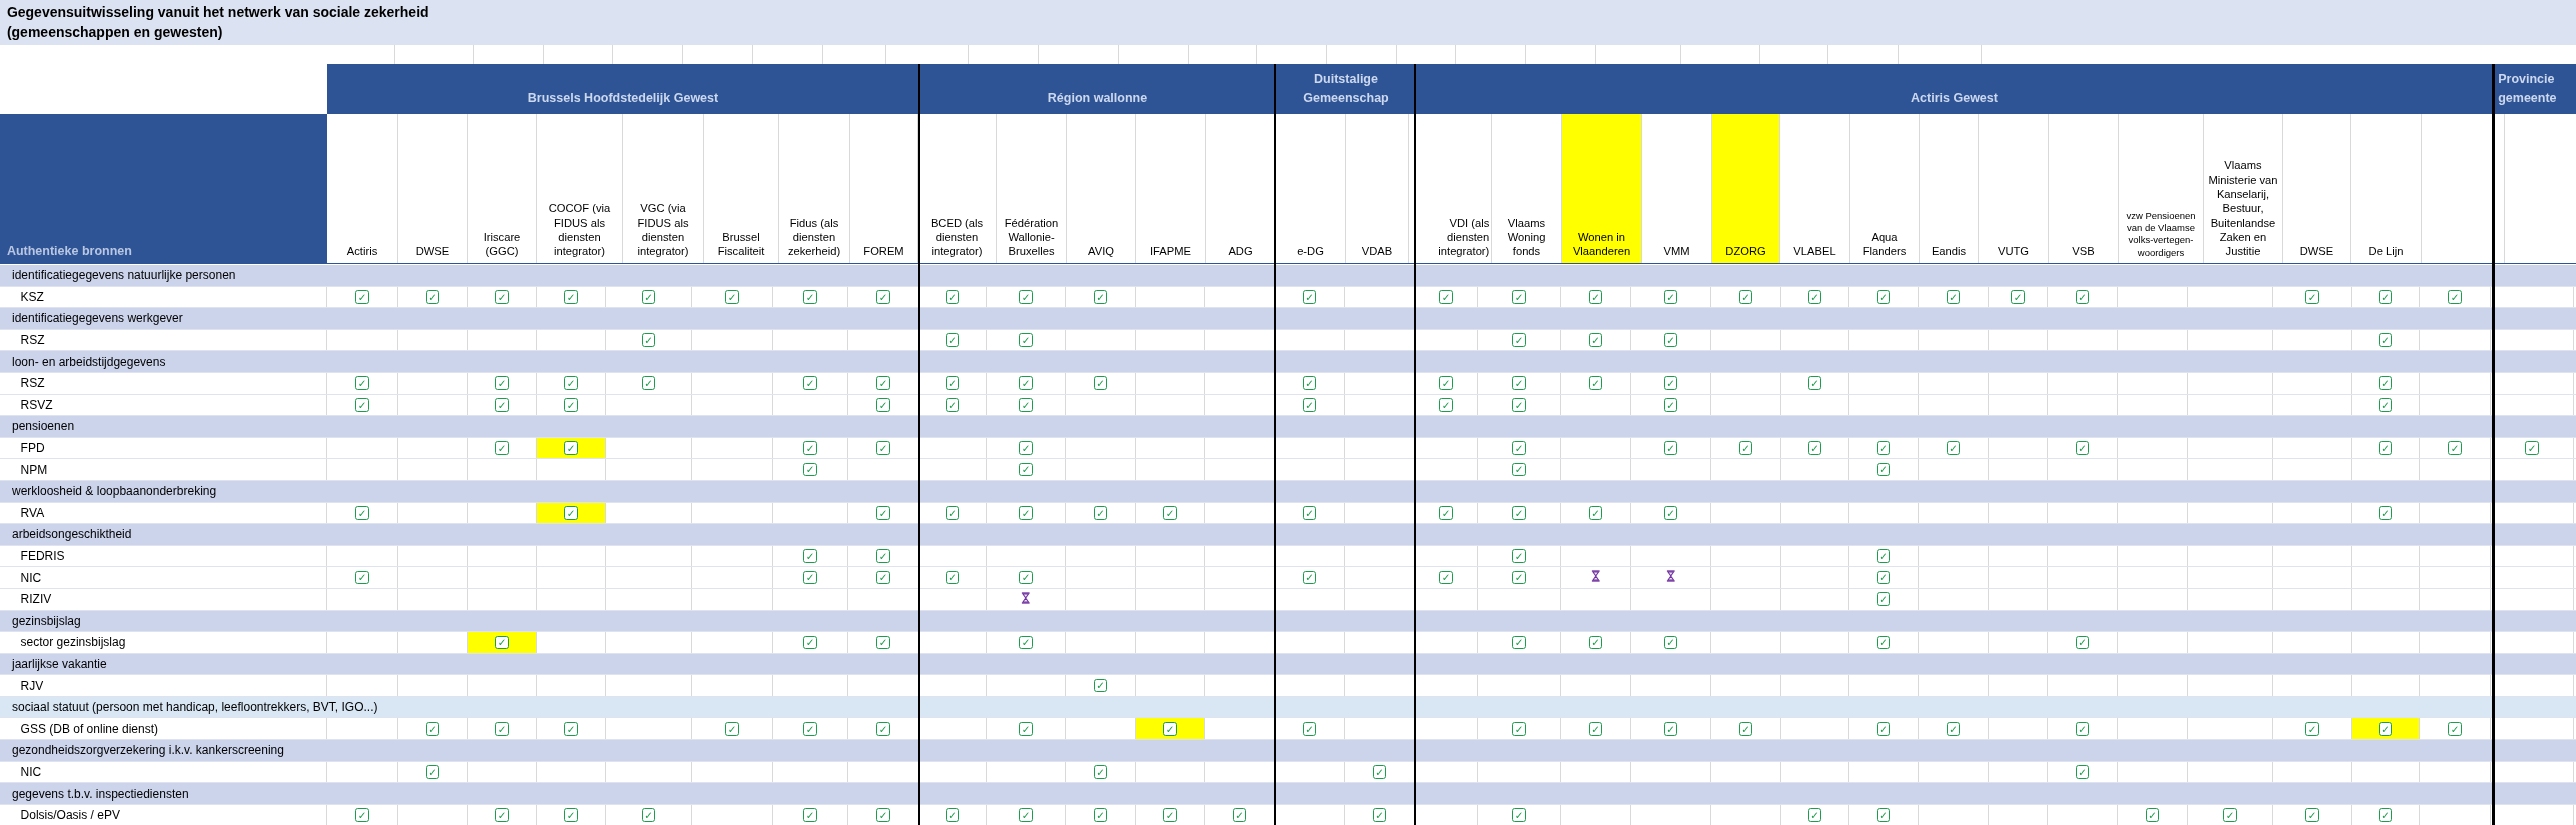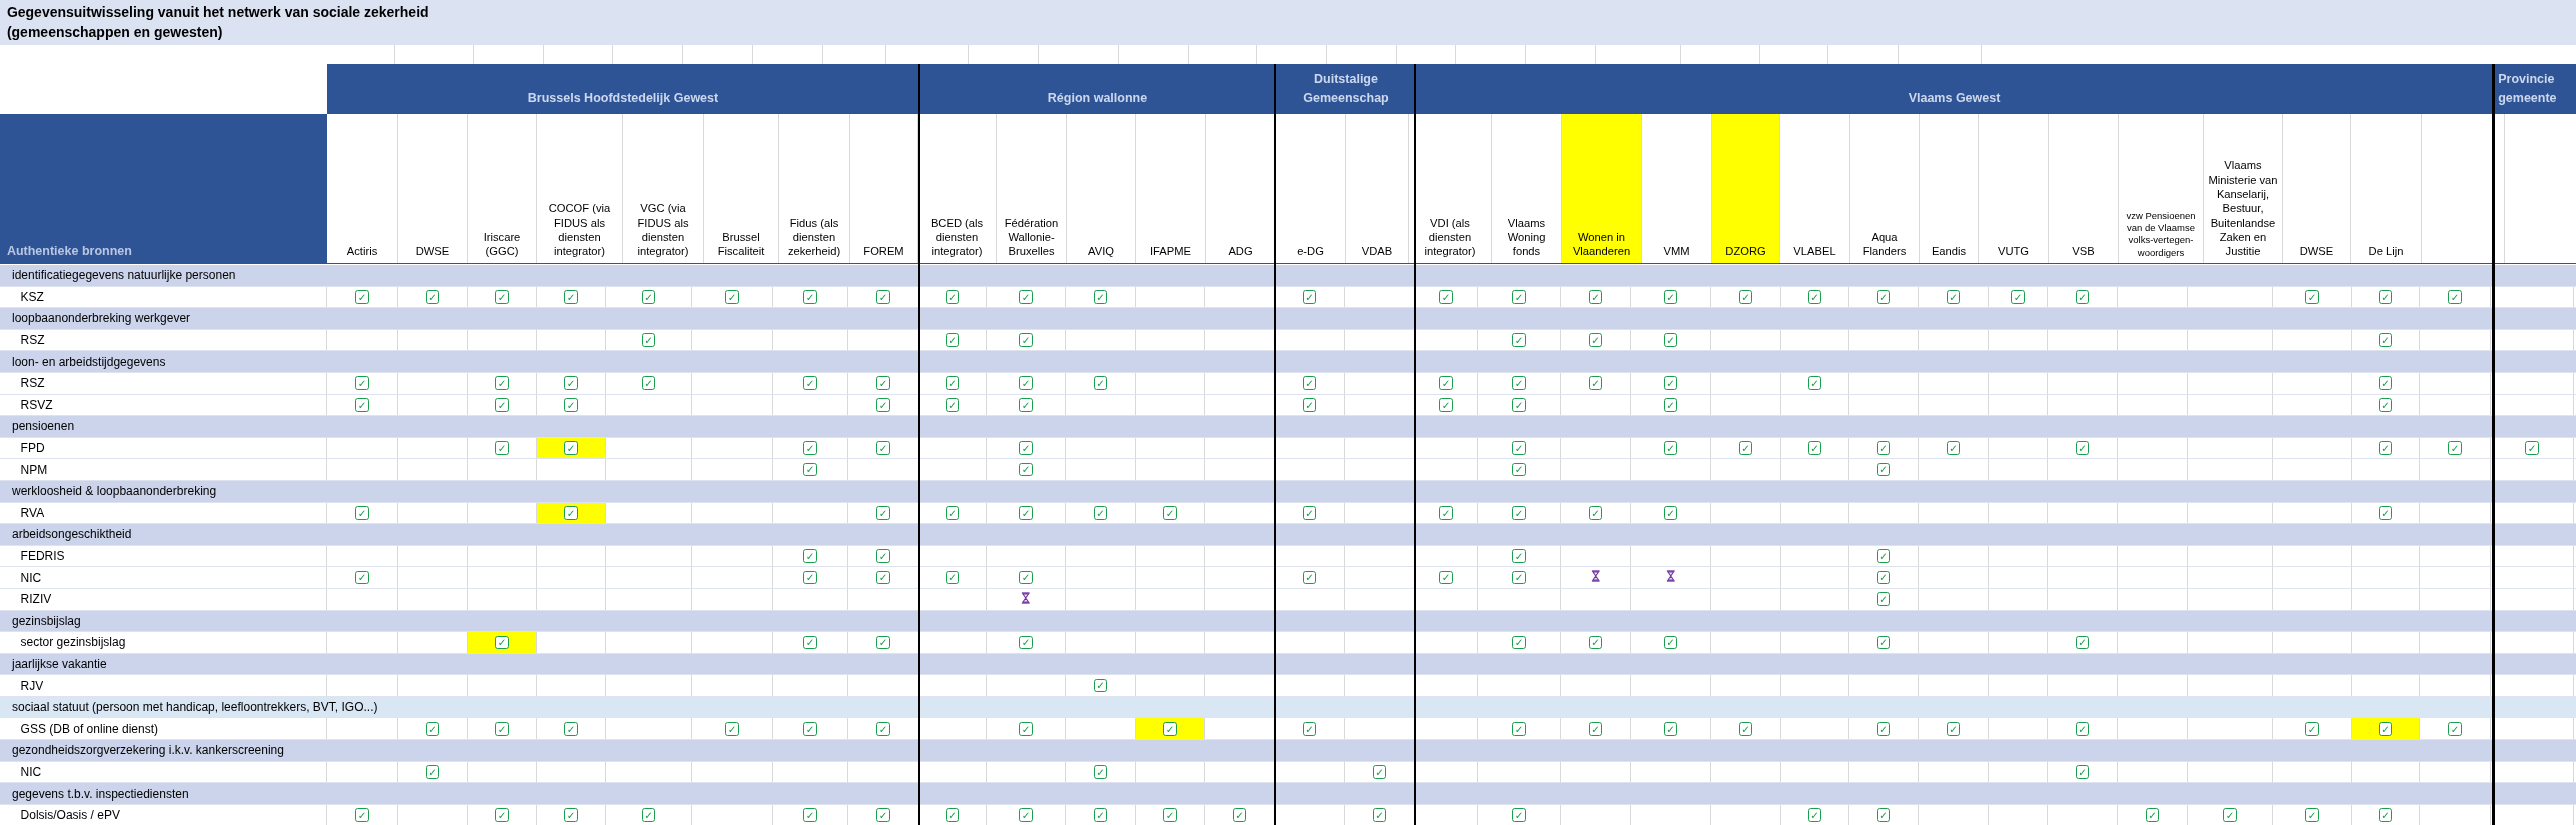--- a/index.html
+++ b/index.html
@@ -81,21 +81,21 @@
         <div class="c3" style="width: 71px;"></div>
         <div class="c3" style="width: 83px;"></div>
       </div>
   </div>
 
   <div class="row4" id="groupband">
     <div class="spacer"></div>
   <div class="band" style="width: 592px;">Brussels Hoofdstedelijk Gewest</div>
       <div class="band" style="width: 357px;">Région wallonne</div>
       <div class="band" style="width: 140px;">Duitstalige Gemeenschap</div>
-      <div class="band" style="width: 1077px;">Vlaams Gewest</div>
+      <div class="band" style="width: 1077px;">Actiris Gewest</div>
       <div class="band left" style="width: 83px;">Provincie gemeente</div>
     </div>
 
   <div class="rowhead">
     <div class="authcell">Authentieke bronnen</div>
     <div id="colheads" class="cells">
         <div class="colh" style="width: 71px;">
           <span>Actiris</span>
         </div>
         <div class="colh" style="width: 70px;">
@@ -133,21 +133,21 @@
         </div>
         <div class="colh" style="width: 70px;">
           <span>ADG</span>
         </div>
         <div class="colh" style="width: 70px;">
           <span>e-DG</span>
         </div>
         <div class="colh" style="width: 63px;">
           <span>VDAB</span>
         </div>
-        <div class="colh" style="width: 83px;">
+        <div class="colh" style="width: 83px; text-align: right;">
           <span>VDI (als diensten integrator)</span>
         </div>
         <div class="colh" style="width: 70px;">
           <span>Vlaams Woning fonds</span>
         </div>
         <div class="colh hl" style="width: 80px;">
           <span>Wonen in Vlaanderen</span>
         </div>
         <div class="colh" style="width: 70px;">
           <span>VMM</span>
@@ -272,21 +272,21 @@
         </div>
         <div class="dcell" style="width: 68px;">
           <span class="chk">✓</span>
         </div>
         <div class="dcell" style="width: 71px;">
           <span class="chk">✓</span>
         </div>
         <div class="dcell" style="width: 83px;"></div>
       </div>
       <div class="grow">
-        <span>loopbaanonderbreking werkgever</span>
+        <span>identificatiegegevens werkgever</span>
       </div>
       <div class="drow">
         <div class="rlabel">
           <span>RSZ</span>
         </div>
         <div class="dcell" style="width: 71px;"></div>
         <div class="dcell" style="width: 70px;"></div>
         <div class="dcell" style="width: 69px;"></div>
         <div class="dcell" style="width: 69px;"></div>
         <div class="dcell" style="width: 86px;">

